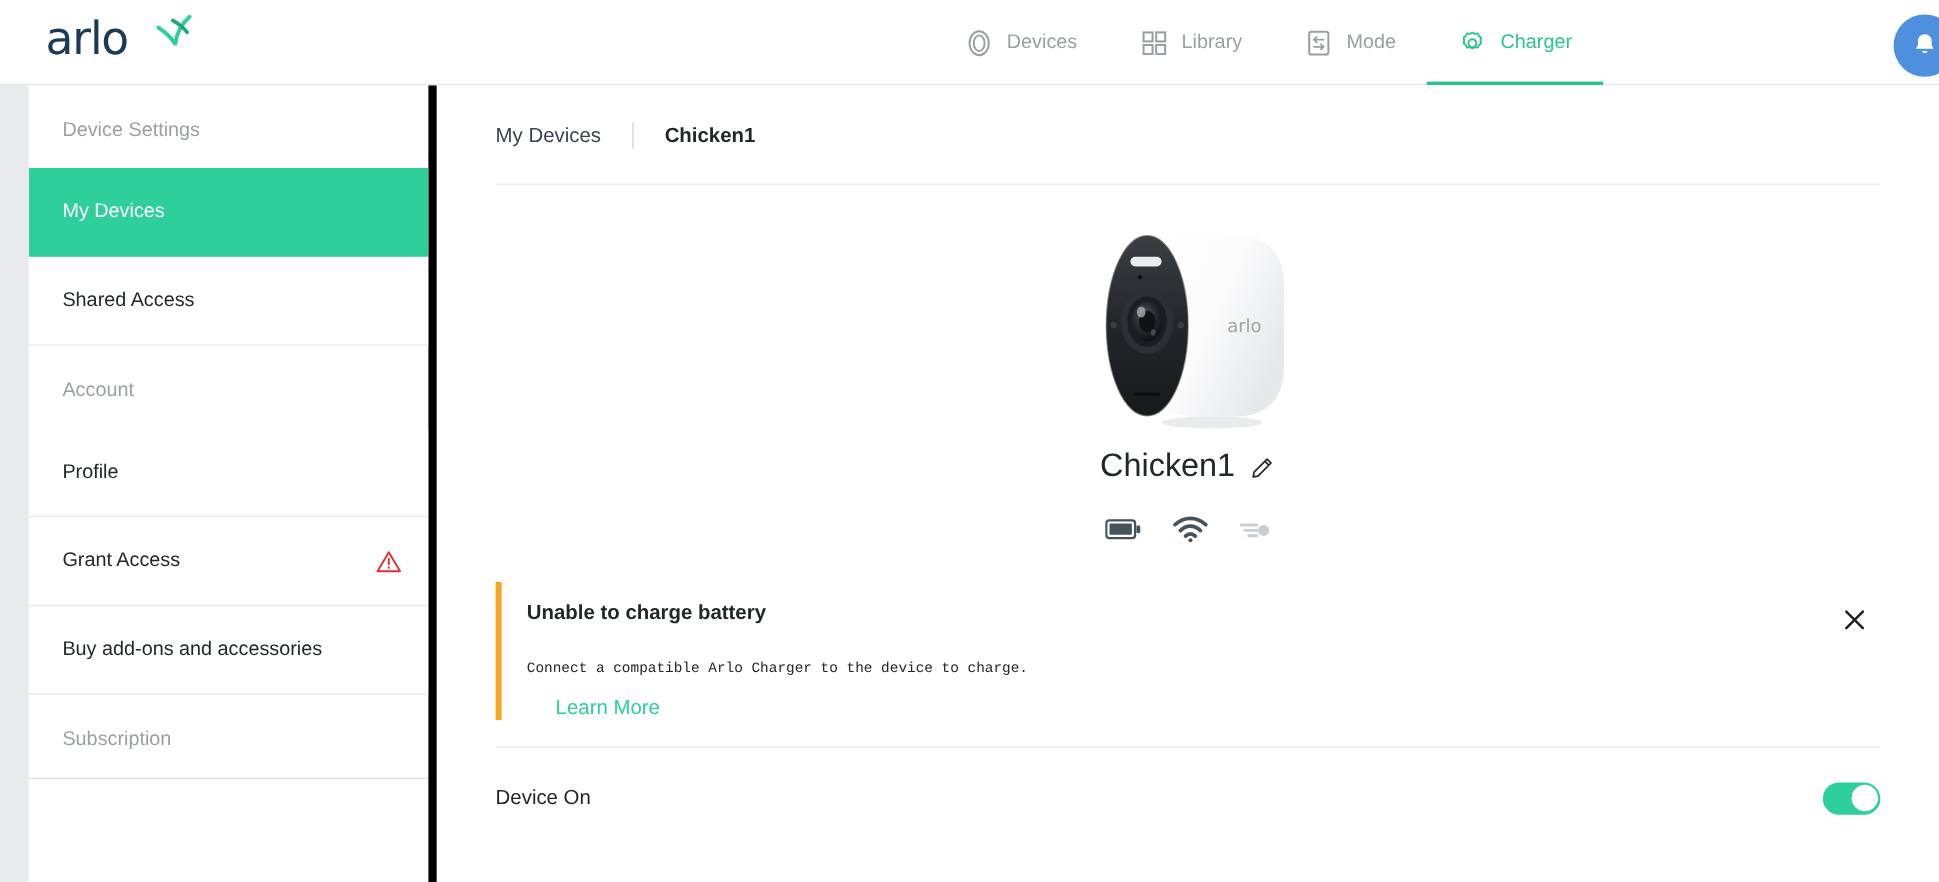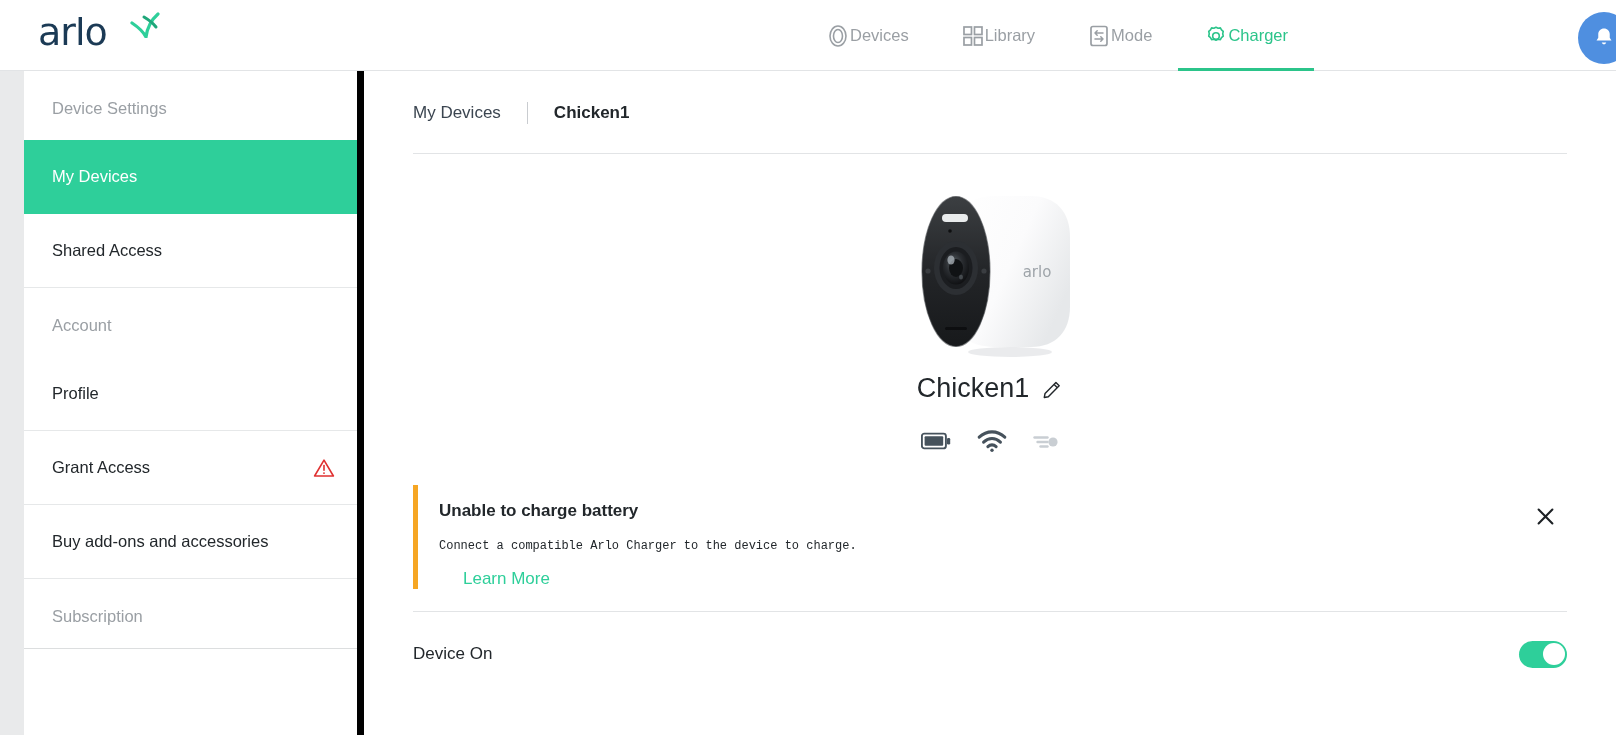--- a/index.html
+++ b/index.html
@@ -43,20 +43,21 @@
     left: 1057px; top: 0;
     transform: translateX(-50%);
     display: flex;
     height: 71px;
     align-items: center;
     gap: 0px;
   }
   .nav-item {
     display: flex;
     align-items: center;
+    gap: 11px;
     height: 71px;
     padding: 0 26px;
     position: relative;
     cursor: pointer;
     font-size: 16.5px;
     color: #9a9fa4;
     white-space: nowrap;
   }
   .nav-item.active { color: #2bc48a; }
   .nav-item.active::after {
@@ -194,21 +195,21 @@
     width: 5px;
     background: #f6a623;
     flex: none;
     border-radius: 0;
   }
   .alert-body { padding: 16px 0 0 21px; flex: 1; }
   .alert-title {
     font-size: 17px;
     font-weight: bold;
     color: #22272b;
-    margin-bottom: 18px;
+    margin-bottom: 29px;
   }
   .alert-text {
     font-size: 12px;
     color: #22272b;
     margin-bottom: 16px;
     font-family: Liberation Mono, monospace;
   }
   .alert-link {
     font-size: 17px;
     color: #2ecf9a;

